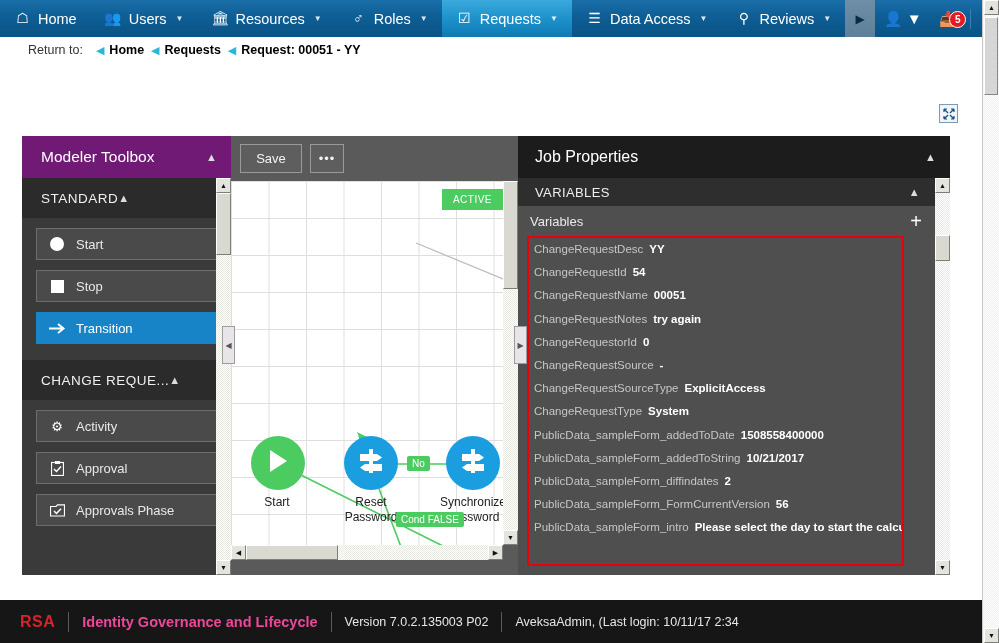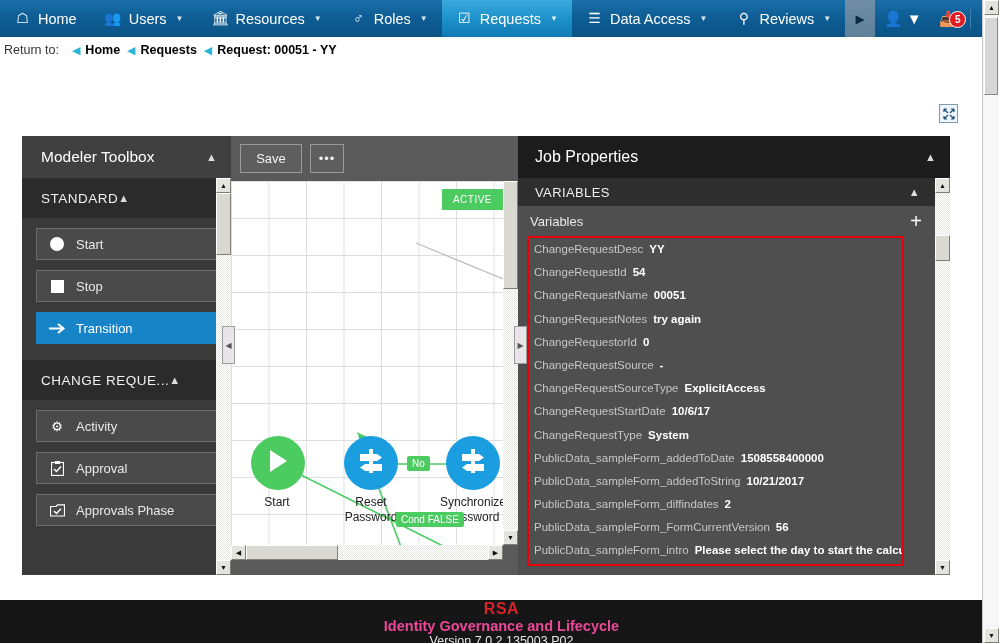--- a/index.html
+++ b/index.html
@@ -25,36 +25,36 @@
   .nav-collapse{width:30px;display:flex;align-items:center;justify-content:center;
     background:linear-gradient(180deg,#6f8ea6 0%,#5d8099 100%);height:37px;color:#0b2b41;font-size:12px;}
   .nav-ricon{position:relative;color:#fff;padding:0 9px;display:flex;align-items:center;gap:4px;font-size:15px;cursor:pointer;}
   .badge{position:absolute;top:1px;right:1px;background:#e01b22;color:#fff;border-radius:50%;
     width:15px;height:15px;font-size:10px;line-height:15px;text-align:center;font-weight:bold;
     border:1px solid #fff;}
   .nav-sep{width:1px;height:20px;background:#3d7fae;margin:0 3px;}
 
   
   .crumbbar{position:absolute;left:0;top:37px;width:983px;height:26px;background:#fff;
-    display:flex;align-items:center;padding-left:4px;box-sizing:border-box;font-size:12.5px;color:#1a1a1a;}
+    display:flex;align-items:center;padding-left:28px;box-sizing:border-box;font-size:12.5px;color:#1a1a1a;}
   .crumb-lead{color:#333;margin-right:6px;}
   .crumb{color:#000;font-weight:bold;cursor:pointer;}
   .crumb-arrow{color:#29b6d8;font-size:11px;margin:0 5px 0 7px;}
 
   
   .pagetitle{position:absolute;left:26px;top:70px;font-size:20.5px;font-weight:bold;color:#1b5e9e;
     letter-spacing:.1px;}
   .expandbtn{position:absolute;left:939px;top:104px;width:17px;height:17px;border:1px solid #7a9ab5;
     background:#eef4f9;display:flex;align-items:center;justify-content:center;cursor:pointer;}
 
   
   .workarea{position:absolute;left:22px;top:136px;width:928px;height:439px;background:#1c1c1c;}
 
   
-  .toolbox{position:absolute;left:0;top:0;width:209px;height:439px;background:#404040;}
+  .toolbox{position:absolute;left:0;top:0;width:209px;height:439px;background:#701a75;}
   .tb-head{height:42px;display:flex;align-items:center;justify-content:space-between;
     padding:0 14px 0 19px;color:#fff;font-size:15.5px;box-sizing:border-box;}
   .chev{font-size:11px;color:#ddd;}
   .tb-body{position:absolute;left:0;top:42px;width:209px;height:397px;background:#3a3a3a;overflow:hidden;}
   .tb-section{height:40px;background:#2b2b2b;display:flex;align-items:center;
     padding:0 14px 0 19px;color:#f0f0f0;font-size:13.5px;letter-spacing:.5px;box-sizing:border-box;}
   .tb-items{padding:10px 0 6px 0;}
   .tb-item{margin:0 14px 10px 14px;height:32px;background:#4a4a4a;border:1px solid #6d6d6d;
     display:flex;align-items:center;gap:10px;padding-left:11px;color:#e8e8e8;font-size:13px;
     box-sizing:border-box;cursor:pointer;}
@@ -110,21 +110,21 @@
     padding:0 13px 0 12px;color:#e9e9e9;font-size:13px;box-sizing:border-box;}
   .plus{font-size:20px;line-height:18px;color:#fff;cursor:pointer;}
   .varbox{position:absolute;left:9px;top:30px;width:377px;height:330px;border:2px solid #e8000d;
     overflow:hidden;box-sizing:border-box;padding:5px 0 0 5px;}
   .varrow{display:flex;gap:6px;align-items:baseline;height:23.2px;font-size:11.5px;color:#cfcfcf;white-space:nowrap;}
   .vname{color:#c6c6c6;}
   .vval{color:#fff;font-weight:bold;}
 
   
   .footer{position:absolute;left:0;top:600px;width:983px;height:43px;background:#161616;
-    display:flex;align-items:center;padding-left:20px;box-sizing:border-box;color:#e6e6e6;font-size:12.5px;flex-direction:column;}
+    display:flex;align-items:center;padding-left:20px;box-sizing:border-box;color:#e6e6e6;font-size:12.5px;}
   .rsa{color:#d9222a;font-weight:bold;font-size:16px;letter-spacing:.5px;}
   .fsep{width:1px;height:20px;background:#5a5a5a;margin:0 13px;}
   .fprod{font-weight:bold;font-size:14.5px;color:#ec4899;}
   .fcopy{position:absolute;right:32px;color:#9a9a9a;font-size:11.5px;}
 
   
   .pagesb{position:absolute;right:0;top:0;width:16px;height:643px;background:#f0f0f0;
     background-image:linear-gradient(45deg,#fff 25%,transparent 25%,transparent 75%,#fff 75%),
                      linear-gradient(45deg,#fff 25%,transparent 25%,transparent 75%,#fff 75%);
     background-size:2px 2px;background-position:0 0,1px 1px;border-left:1px solid #c8c8c8;}
@@ -388,24 +388,20 @@
             </div>
           <div class="varrow">
               <span class="vname">ChangeRequestSource</span>
               <span class="vval">-</span>
             </div>
           <div class="varrow">
               <span class="vname">ChangeRequestSourceType</span>
               <span class="vval">ExplicitAccess</span>
             </div>
           <div class="varrow">
-              <span class="vname">ChangeRequestStartDate</span>
-              <span class="vval">10/6/17</span>
-            </div>
-          <div class="varrow">
               <span class="vname">ChangeRequestType</span>
               <span class="vval">System</span>
             </div>
           <div class="varrow">
               <span class="vname">PublicData_sampleForm_addedToDate</span>
               <span class="vval">1508558400000</span>
             </div>
           <div class="varrow">
               <span class="vname">PublicData_sampleForm_addedToString</span>
               <span class="vval">10/21/2017</span>

